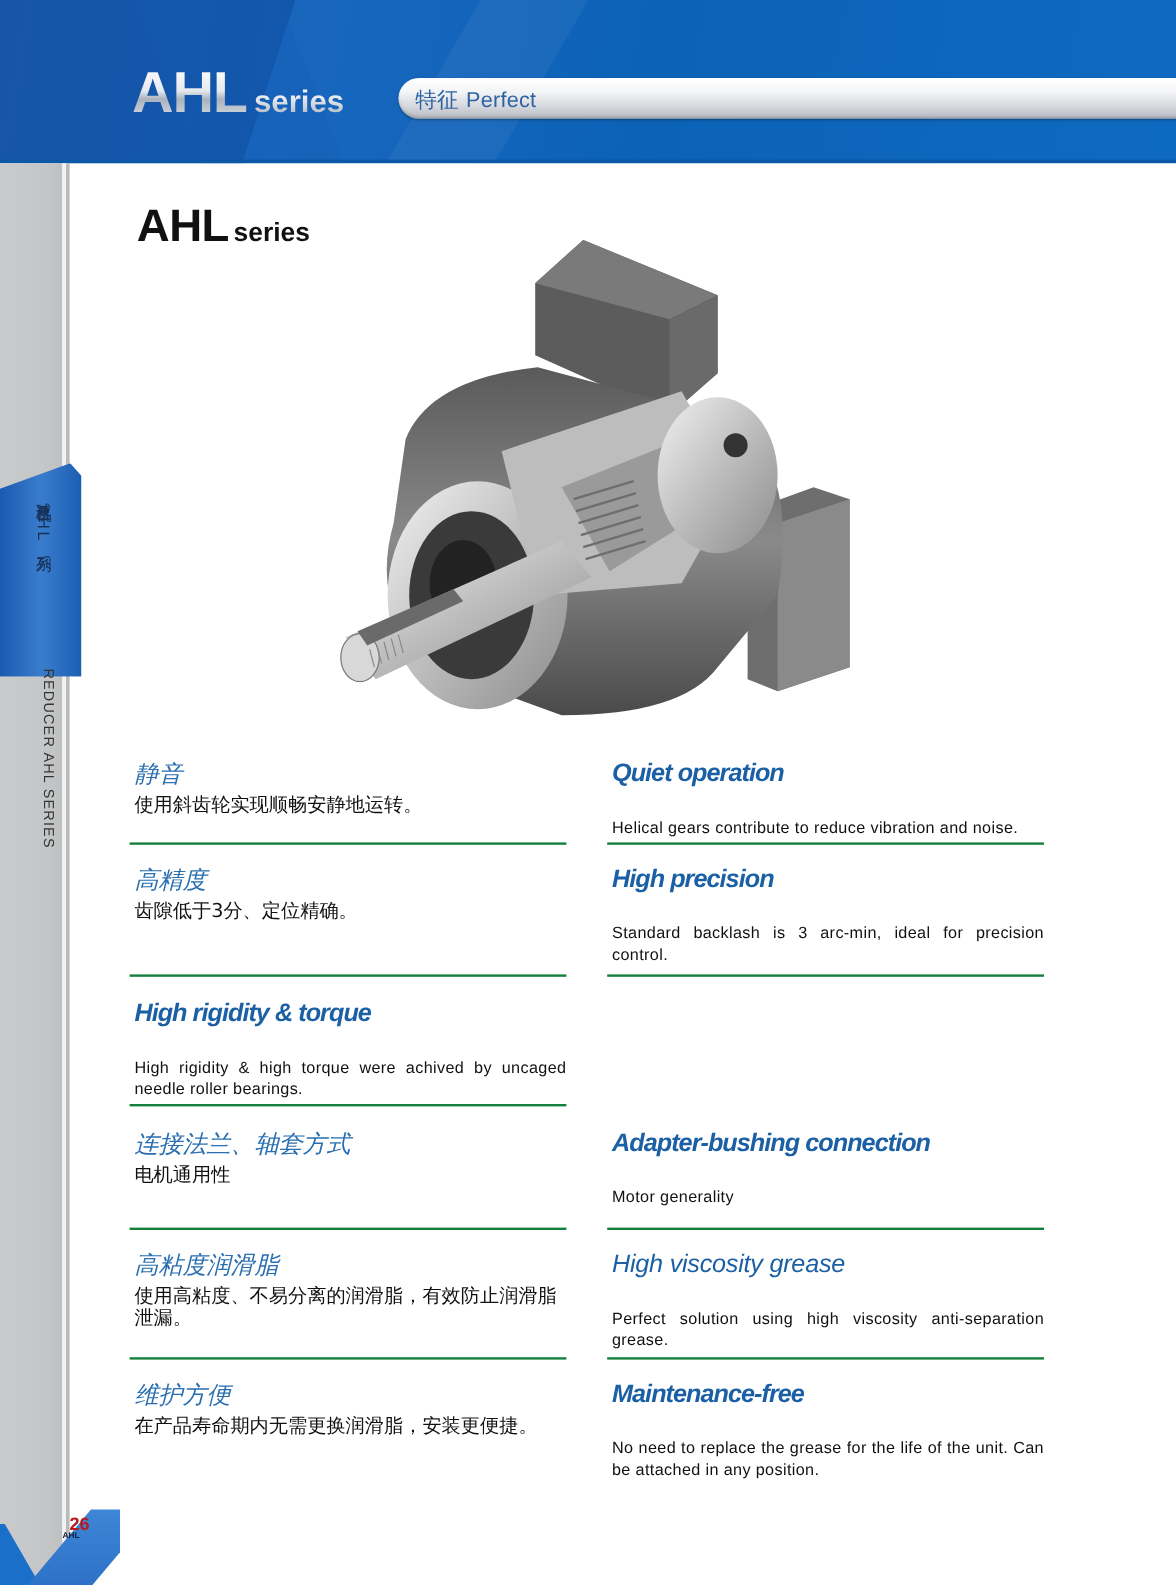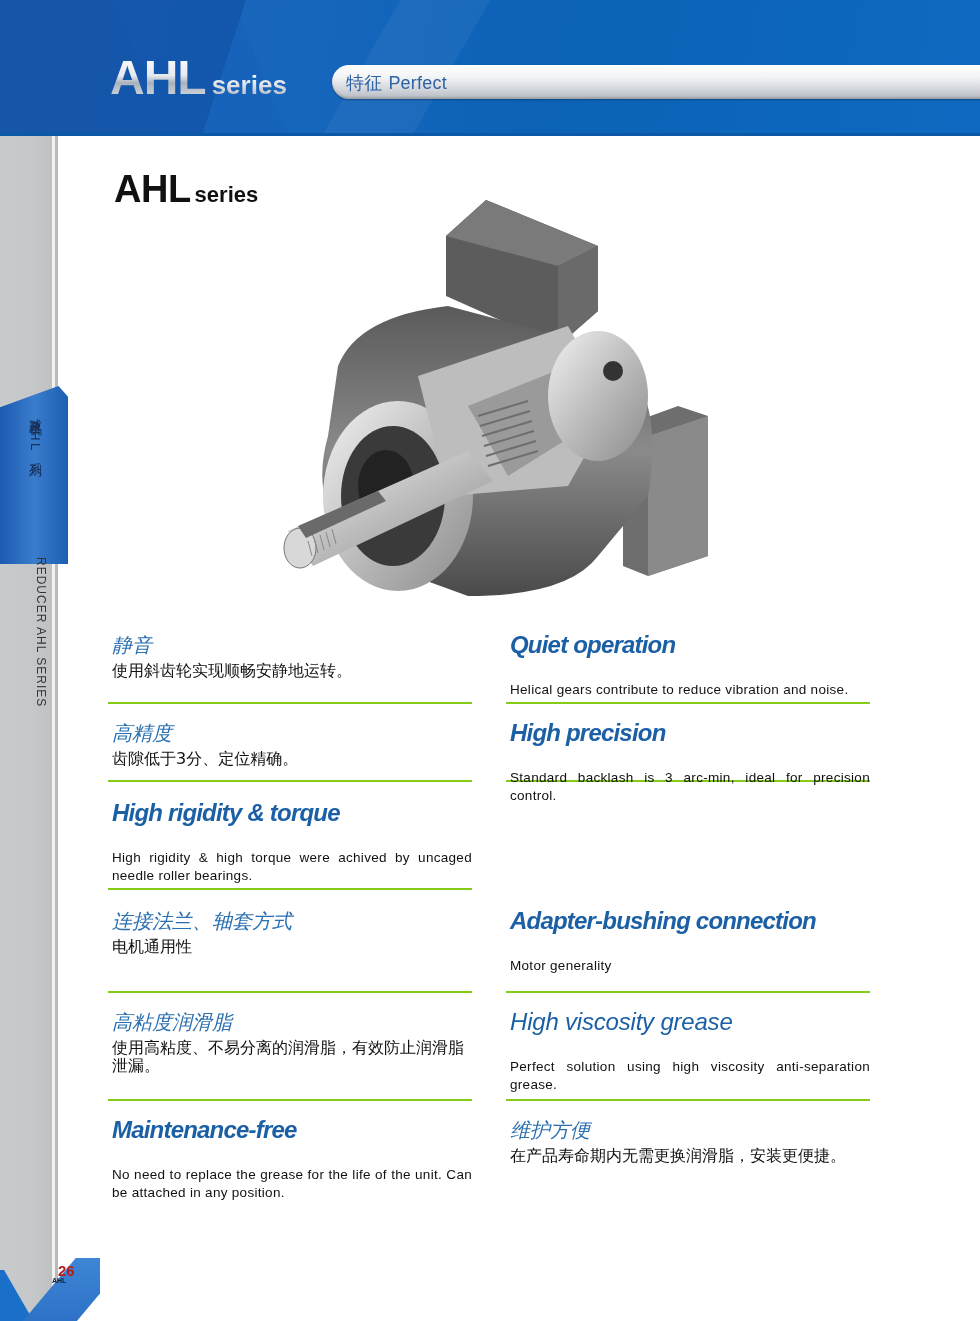--- a/index.html
+++ b/index.html
@@ -55,26 +55,26 @@
 
   
   .title { position:absolute; left:114px; top:168px; display:flex; align-items:baseline; color:#111; }
   .title .big { font-family:"Liberation Sans", sans-serif; font-weight:bold; font-size:38px; letter-spacing:-0.5px; }
   .title .small { font-family:"Liberation Sans", sans-serif; font-weight:bold; font-size:22px; margin-left:4px; }
 
   .product { position:absolute; left:268px; top:196px; width:450px; height:410px; }
 
   .features { position:absolute; left:108px; top:626px; width:762px; }
   .row { display:flex; justify-content:space-between; }
-  .cell { width:364px; border-bottom:2px solid #84cc16; box-sizing:border-box; padding-left:4px; }
+  .cell { width:364px; border-bottom:2px solid #15803d; box-sizing:border-box; padding-left:4px; }
   .row:last-child .cell { border-bottom:none; }
   .cell .zh-h { font-size:20px; color:#2a6fb0; font-style:italic; margin-top:6px; line-height:26px;
     font-family:"DejaVu Sans", sans-serif; }
   .cell .zh-b { font-size:16px; color:#111; margin-top:4px; line-height:18px; }
-  .cell .en-h { font-family:"Liberation Sans", sans-serif; font-style:italic; font-weight:bold; font-size:24px;
+  .cell .en-h { font-family:"Liberation Sans", sans-serif; font-style:italic; font-weight:bold; font-size:21px;
     color:#1b5fa5; letter-spacing:-0.8px; margin-top:6px; line-height:26px; }
   .cell .en-h.light { font-weight:normal; letter-spacing:-0.2px; }
   .cell .en-b { font-family:"Liberation Sans", sans-serif; font-size:13.5px; color:#111; margin-top:23px;
     line-height:18px; text-align:justify; letter-spacing:0.3px; }
 </style>
 </head>
 <body>
 
 <div class="header">
   <div class="facet1"></div>
@@ -173,21 +173,21 @@
   <div class="row" style="height:78px;">
     <div class="cell">
       <div class="zh-h">静音</div>
       <div class="zh-b">使用斜齿轮实现顺畅安静地运转。</div>
     </div>
     <div class="cell">
       <div class="en-h">Quiet operation</div>
       <div class="en-b">Helical gears contribute to reduce vibration and noise.</div>
     </div>
   </div>
-  <div class="row" style="height:78px;">
+  <div class="row" style="height:110px;">
     <div class="cell">
       <div class="zh-h" style="margin-top:16px;">高精度</div>
       <div class="zh-b">齿隙低于3分、定位精确。</div>
     </div>
     <div class="cell">
       <div class="en-h" style="margin-top:16px;">High precision</div>
       <div class="en-b">Standard backlash is 3 arc-min, ideal for precision control.</div>
     </div>
   </div>
   <div class="row" style="height:108px;">
@@ -211,21 +211,21 @@
       <div class="zh-h" style="margin-top:16px;">高粘度润滑脂</div>
       <div class="zh-b">使用高粘度、不易分离的润滑脂，有效防止润滑脂泄漏。</div>
     </div>
     <div class="cell">
       <div class="en-h light" style="margin-top:16px;">High viscosity grease</div>
       <div class="en-b">Perfect solution using high viscosity anti-separation grease.</div>
     </div>
   </div>
   <div class="row" style="height:100px;">
     <div class="cell">
+      <div class="zh-h" style="margin-top:16px;">维护方便</div>
+      <div class="zh-b">在产品寿命期内无需更换润滑脂，安装更便捷。</div>
+    </div>
+    <div class="cell">
       <div class="en-h" style="margin-top:16px;">Maintenance-free</div>
       <div class="en-b">No need to replace the grease for the life of the unit. Can be attached in any position.</div>
     </div>
-    <div class="cell">
-      <div class="zh-h" style="margin-top:16px;">维护方便</div>
-      <div class="zh-b">在产品寿命期内无需更换润滑脂，安装更便捷。</div>
-    </div>
   </div>
 </div>
 
 </body></html>

